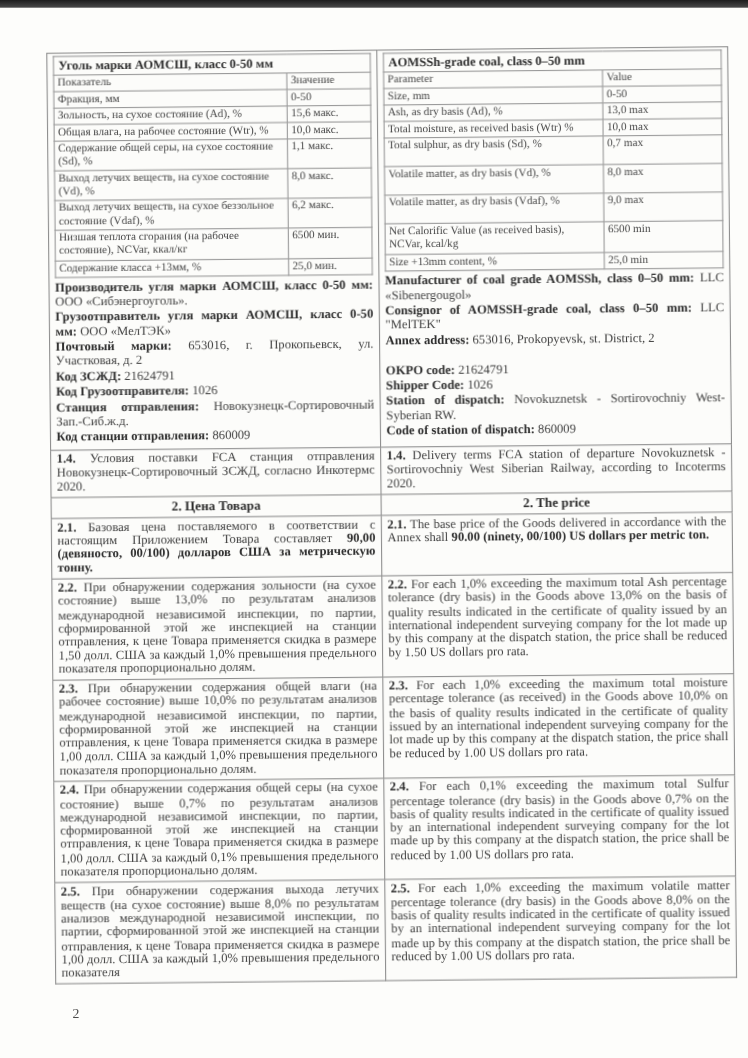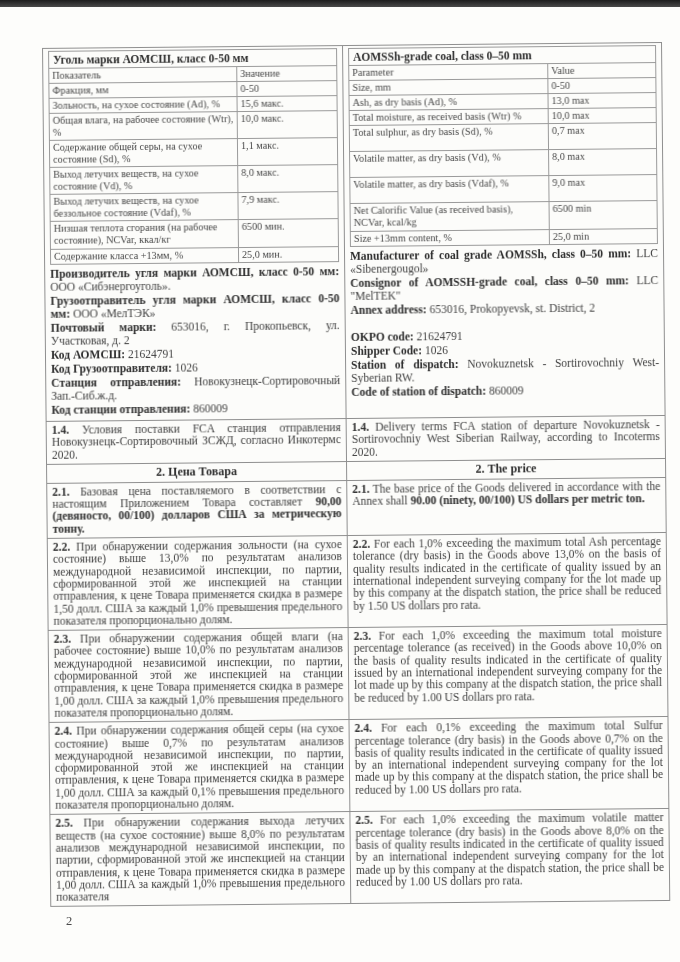--- a/index.html
+++ b/index.html
@@ -52,21 +52,21 @@
   table.spec tr.t-title td {
     font-weight: bold;
     font-size: 11.5px;
     color: #2d2d2d;
     padding: 2px 4px;
     height: 17px;
   }
   table.spec tr.h1 td { height: 14px; }
   table.spec tr.h2 td { height: 26px; }
   table.spec tr.h3 td { height: 28px; }
-  .spec-ru td.val { width: 100px; }
+  .spec-ru td.val { width: 76px; }
   .spec-en td.val { width: 108px; }
 
   
   .info { font-size: 11.5px; line-height: 13px; text-align: justify; }
   .info .item { margin-bottom: 1px; }
   .info b { color: #2d2d2d; }
   .info .gap-after { margin-bottom: 14px; }
 
   
   .clause {
@@ -130,37 +130,37 @@
               <tr class="h2">
                 <td>Содержание общей серы, на сухое состояние (Sd), %</td>
                 <td class="val">1,1 макс.</td>
               </tr>
               <tr class="h2">
                 <td>Выход летучих веществ, на сухое состояние (Vd), %</td>
                 <td class="val">8,0 макс.</td>
               </tr>
               <tr class="h2">
                 <td>Выход летучих веществ, на сухое беззольное состояние (Vdaf), %</td>
-                <td class="val">7,9 макс.</td>
+                <td class="val">6,2 макс.</td>
               </tr>
               <tr class="h3">
                 <td>Низшая теплота сгорания (на рабочее состояние), NCVar, ккал/кг</td>
                 <td class="val">6500 мин.</td>
               </tr>
               <tr class="h1">
                 <td>Содержание класса +13мм, %</td>
                 <td class="val">25,0 мин.</td>
               </tr>
             </tbody>
           </table>
           <div class="info">
             <div class="item"><b>Производитель угля марки АОМСШ, класс 0-50 мм:</b> <span>ООО «Сибэнергоуголь».</span></div>
             <div class="item"><b>Грузоотправитель угля марки АОМСШ, класс 0-50 мм:</b> <span>ООО «МелТЭК»</span></div>
             <div class="item"><b>Почтовый марки:</b> <span>653016, г. Прокопьевск, ул. Участковая, д. 2</span></div>
-            <div class="item"><b>Код АОМСШ:</b> <span>21624791</span></div>
+            <div class="item"><b>Код ЗСЖД:</b> <span>21624791</span></div>
             <div class="item"><b>Код Грузоотправителя:</b> <span>1026</span></div>
             <div class="item"><b>Станция отправления:</b> <span>Новокузнецк-Сортировочный Зап.-Сиб.ж.д.</span></div>
             <div class="item"><b>Код станции отправления:</b> <span>860009</span></div>
           </div>
         </td>
         <td>
           <table class="spec spec-en">
             <tbody>
               <tr class="t-title">
                   <td colspan="2">AOMSSh-grade coal, class 0–50 mm</td>

